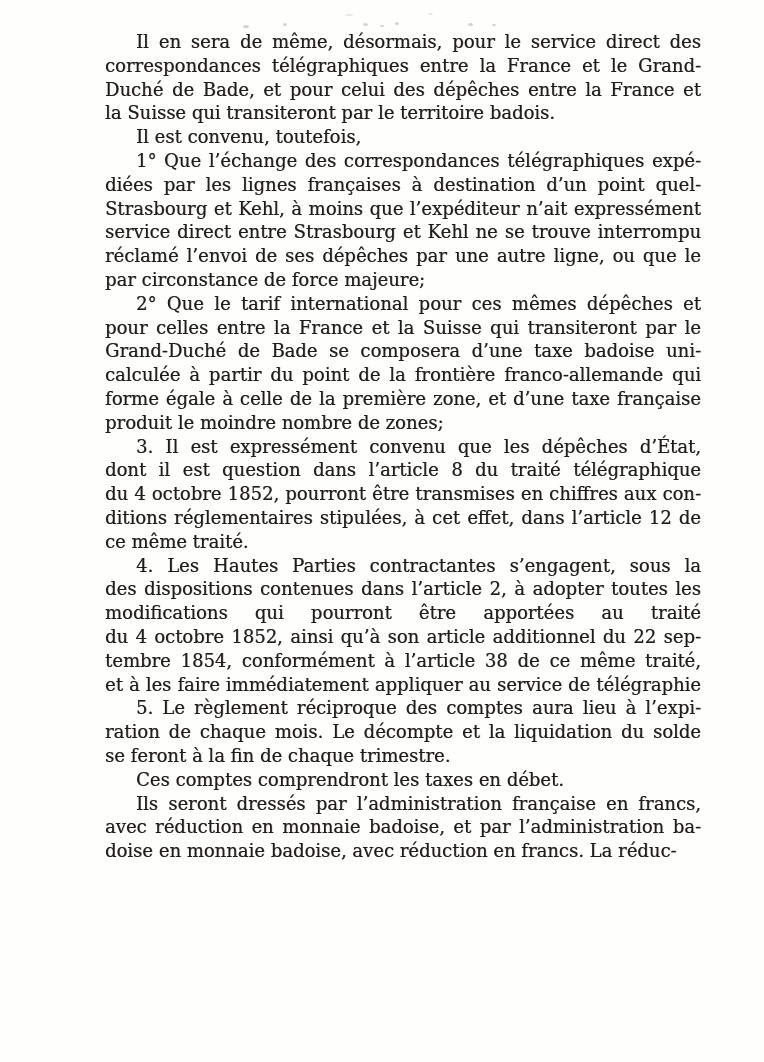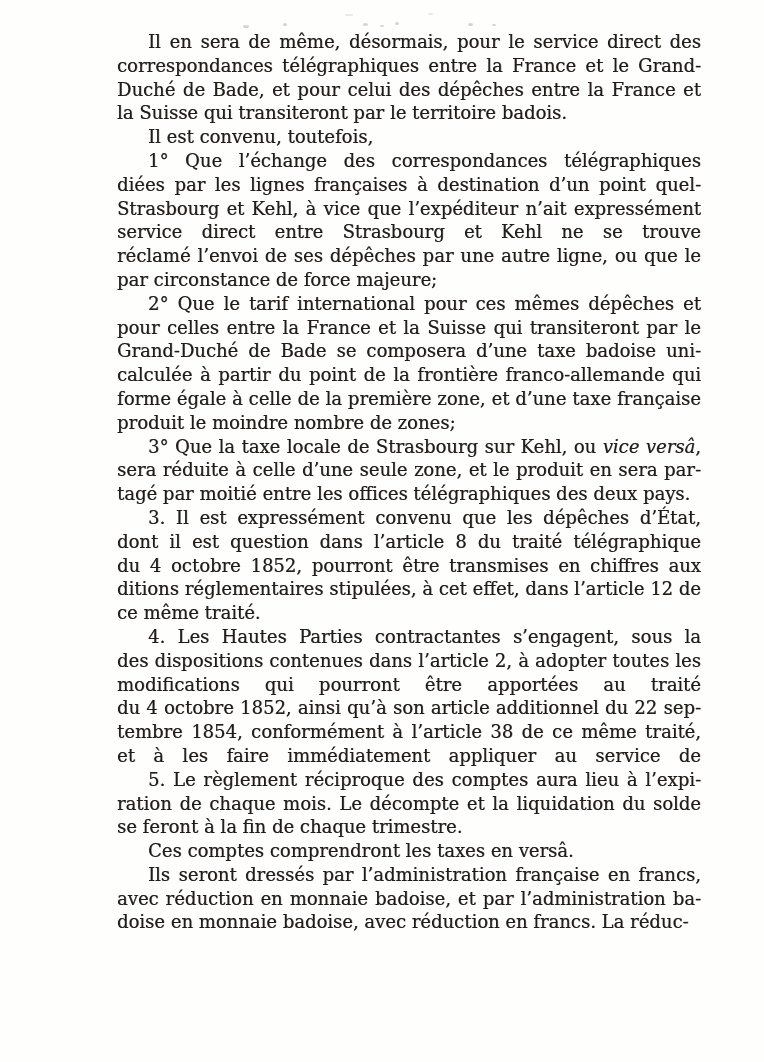--- a/index.html
+++ b/index.html
@@ -32,21 +32,20 @@
   .paragraph {
     margin: 0;
     padding: 0;
   }
   .line {
     text-align: justify;
     text-align-last: justify;
     white-space: normal;
     overflow: hidden;
     height: 23.8px;
-    margin-left: 12px;
   }
   .line.first {
     text-indent: 31px;
   }
   .line.final {
     text-align-last: left;
   }
   .line i {
     font-style: italic;
   }
@@ -87,37 +86,32 @@
         <div class="line">correspondances télégraphiques entre la France et le Grand-</div>
         <div class="line">Duché de Bade, et pour celui des dépêches entre la France et</div>
         <div class="line final">la Suisse qui transiteront par le territoire badois.</div>
       </div>
       <div class="paragraph">
         <div class="line first final">Il est convenu, toutefois,</div>
       </div>
       <div class="paragraph">
         <div class="line first">1° Que l’échange des correspondances télégraphiques expé-</div>
         <div class="line">diées par les lignes françaises à destination d’un point quel-</div>
-        <div class="line">Strasbourg et Kehl, à vice que l’expéditeur n’ait expressément</div>
+        <div class="line">Strasbourg et Kehl, à moins que l’expéditeur n’ait expressément</div>
         <div class="line">service direct entre Strasbourg et Kehl ne se trouve interrompu</div>
         <div class="line">réclamé l’envoi de ses dépêches par une autre ligne, ou que le</div>
         <div class="line final">par circonstance de force majeure;</div>
       </div>
       <div class="paragraph">
         <div class="line first">2° Que le tarif international pour ces mêmes dépêches et</div>
         <div class="line">pour celles entre la France et la Suisse qui transiteront par le</div>
         <div class="line">Grand-Duché de Bade se composera d’une taxe badoise uni-</div>
         <div class="line">calculée à partir du point de la frontière franco-allemande qui</div>
         <div class="line">forme égale à celle de la première zone, et d’une taxe française</div>
         <div class="line final">produit le moindre nombre de zones;</div>
-      </div>
-      <div class="paragraph">
-        <div class="line first">3° Que la taxe locale de Strasbourg sur Kehl, ou <i>vice versâ</i>,</div>
-        <div class="line">sera réduite à celle d’une seule zone, et le produit en sera par-</div>
-        <div class="line final">tagé par moitié entre les offices télégraphiques des deux pays.</div>
       </div>
       <div class="paragraph">
         <div class="line first">3. Il est expressément convenu que les dépêches d’État,</div>
         <div class="line">dont il est question dans l’article 8 du traité télégraphique</div>
         <div class="line">du 4 octobre 1852, pourront être transmises en chiffres aux con-</div>
         <div class="line">ditions réglementaires stipulées, à cet effet, dans l’article 12 de</div>
         <div class="line final">ce même traité.</div>
       </div>
       <div class="paragraph">
         <div class="line first">4. Les Hautes Parties contractantes s’engagent, sous la réserve</div>
@@ -126,21 +120,21 @@
         <div class="line">du 4 octobre 1852, ainsi qu’à son article additionnel du 22 sep-</div>
         <div class="line">tembre 1854, conformément à l’article 38 de ce même traité,</div>
         <div class="line">et à les faire immédiatement appliquer au service de télégraphie</div>
       </div>
       <div class="paragraph">
         <div class="line first">5. Le règlement réciproque des comptes aura lieu à l’expi-</div>
         <div class="line">ration de chaque mois. Le décompte et la liquidation du solde</div>
         <div class="line final">se feront à la fin de chaque trimestre.</div>
       </div>
       <div class="paragraph">
-        <div class="line first final">Ces comptes comprendront les taxes en versâ.</div>
+        <div class="line first final">Ces comptes comprendront les taxes en débet.</div>
       </div>
       <div class="paragraph">
         <div class="line first">Ils seront dressés par l’administration française en francs,</div>
         <div class="line">avec réduction en monnaie badoise, et par l’administration ba-</div>
         <div class="line final">doise en monnaie badoise, avec réduction en francs. La réduc-</div>
       </div>
     </div>
 </div>
 
 </body></html>

